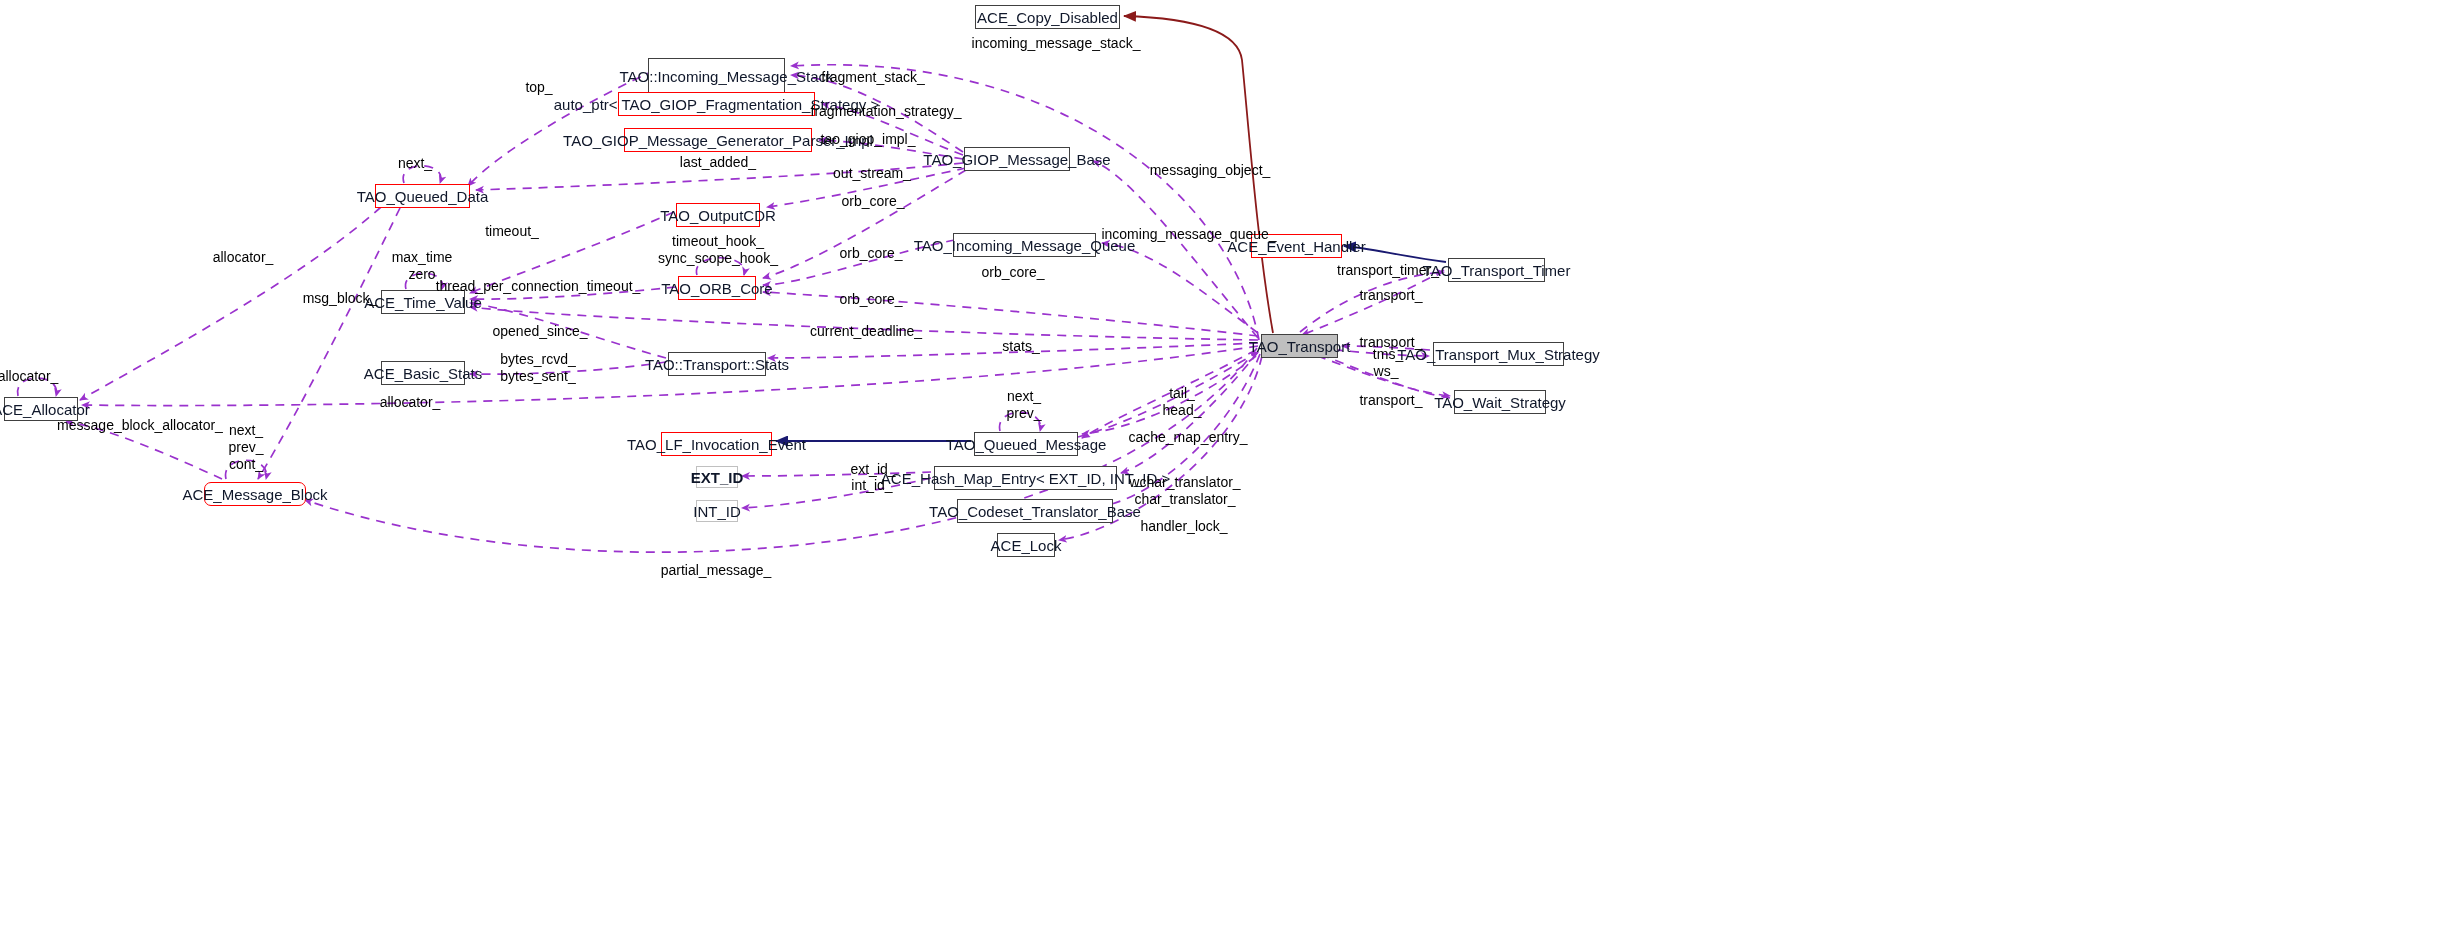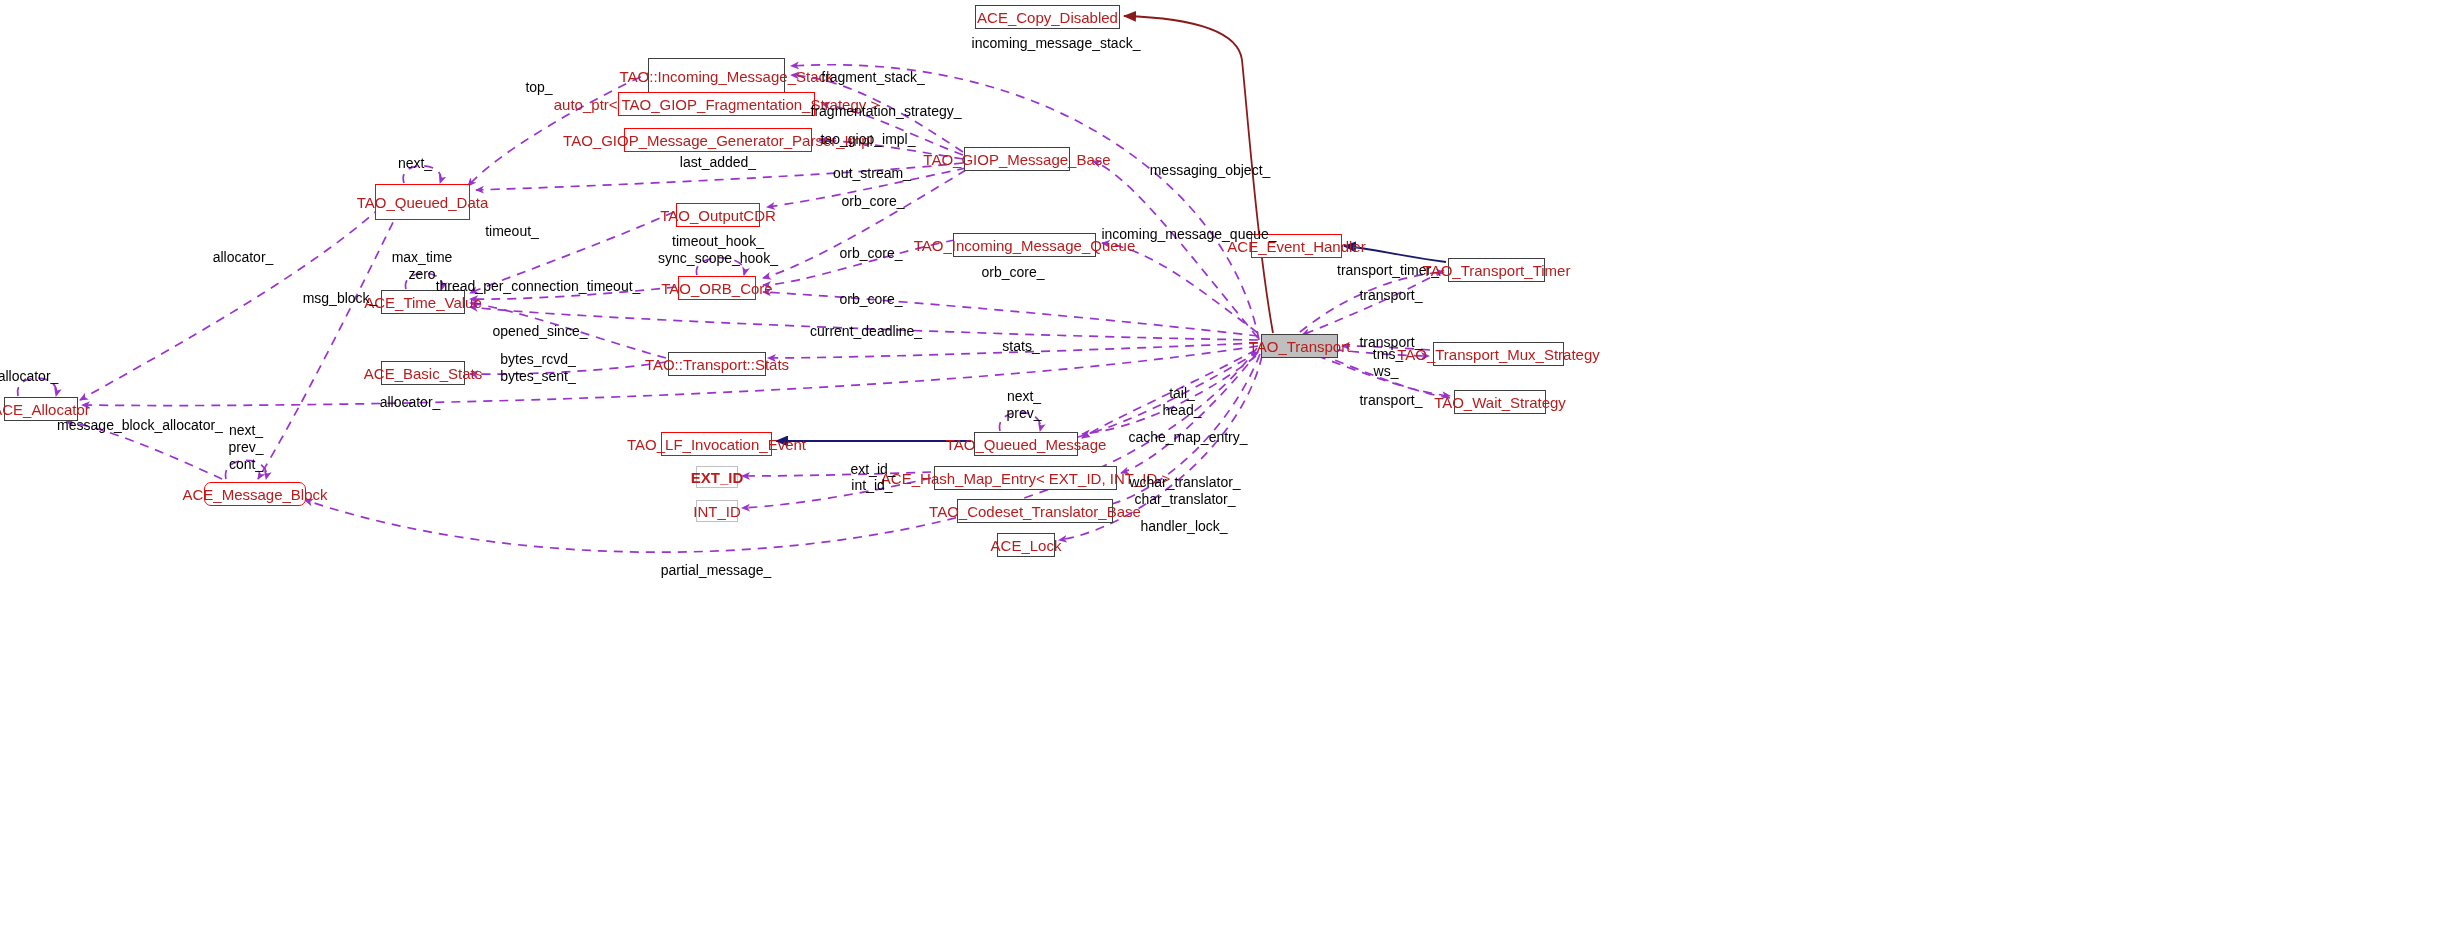--- a/index.html
+++ b/index.html
@@ -22,21 +22,21 @@
     height: 933px;
   }
   .node {
     position: absolute;
     box-sizing: border-box;
     display: flex;
     align-items: center;
     justify-content: center;
     background: #ffffff;
     font-size: 15px;
-    color: #b91c1c;
+    color: #0f172a;
     white-space: nowrap;
     line-height: 1;
     padding: 0 8px;
   }
   .node.black   { border: 1.5px solid #404040; }
   .node.red     { border: 1.5px solid #ff0000; }
   .node.gray    { border: 1.5px solid #c0c0c0; }
   .node.current { border: 1.5px solid #404040; background: #bfbfbf; }
   .edge-label {
     position: absolute;
@@ -126,21 +126,21 @@
       <path d="M1446,262 C1400,256 1370,248 1344,246" stroke="#191970" stroke-width="1.8" marker-end="url(#arrowNavy)"></path>
       <path d="M971,441 C900,441 820,441 776,441" stroke="#191970" stroke-width="1.8" marker-end="url(#arrowNavy)"></path>
     </g>
   </svg>
 
   <div class="node black" style="left:975px;top:5px;width:145px;height:24px;">ACE_Copy_Disabled</div>
   <div class="node black" style="left:648px;top:58px;width:137px;height:36px;padding-left:28px;">TAO::Incoming_Message_Stack</div>
   <div class="node red" style="left:618px;top:92px;width:197px;height:24px;">auto_ptr&lt; TAO_GIOP_Fragmentation_Strategy &gt;</div>
   <div class="node red" style="left:624px;top:128px;width:188px;height:24px;">TAO_GIOP_Message_Generator_Parser_Impl</div>
   <div class="node black" style="left:964px;top:147px;width:106px;height:24px;">TAO_GIOP_Message_Base</div>
-  <div class="node red" style="left:375px;top:184px;width:95px;height:36px;">TAO_Queued_Data</div>
+  <div class="node red" style="left:375px;top:184px;width:95px;height:24px;">TAO_Queued_Data</div>
   <div class="node red" style="left:676px;top:203px;width:84px;height:24px;">TAO_OutputCDR</div>
   <div class="node black" style="left:953px;top:233px;width:143px;height:24px;">TAO_Incoming_Message_Queue</div>
   <div class="node red" style="left:1251px;top:234px;width:91px;height:24px;">ACE_Event_Handler</div>
   <div class="node black" style="left:1448px;top:258px;width:97px;height:24px;">TAO_Transport_Timer</div>
   <div class="node red" style="left:678px;top:276px;width:78px;height:24px;">TAO_ORB_Core</div>
   <div class="node black" style="left:381px;top:290px;width:84px;height:24px;">ACE_Time_Value</div>
   <div class="node current" style="left:1261px;top:334px;width:77px;height:24px;">TAO_Transport</div>
   <div class="node black" style="left:1433px;top:342px;width:131px;height:24px;">TAO_Transport_Mux_Strategy</div>
   <div class="node black" style="left:668px;top:352px;width:98px;height:24px;">TAO::Transport::Stats</div>
   <div class="node black" style="left:381px;top:361px;width:84px;height:24px;">ACE_Basic_Stats</div>

